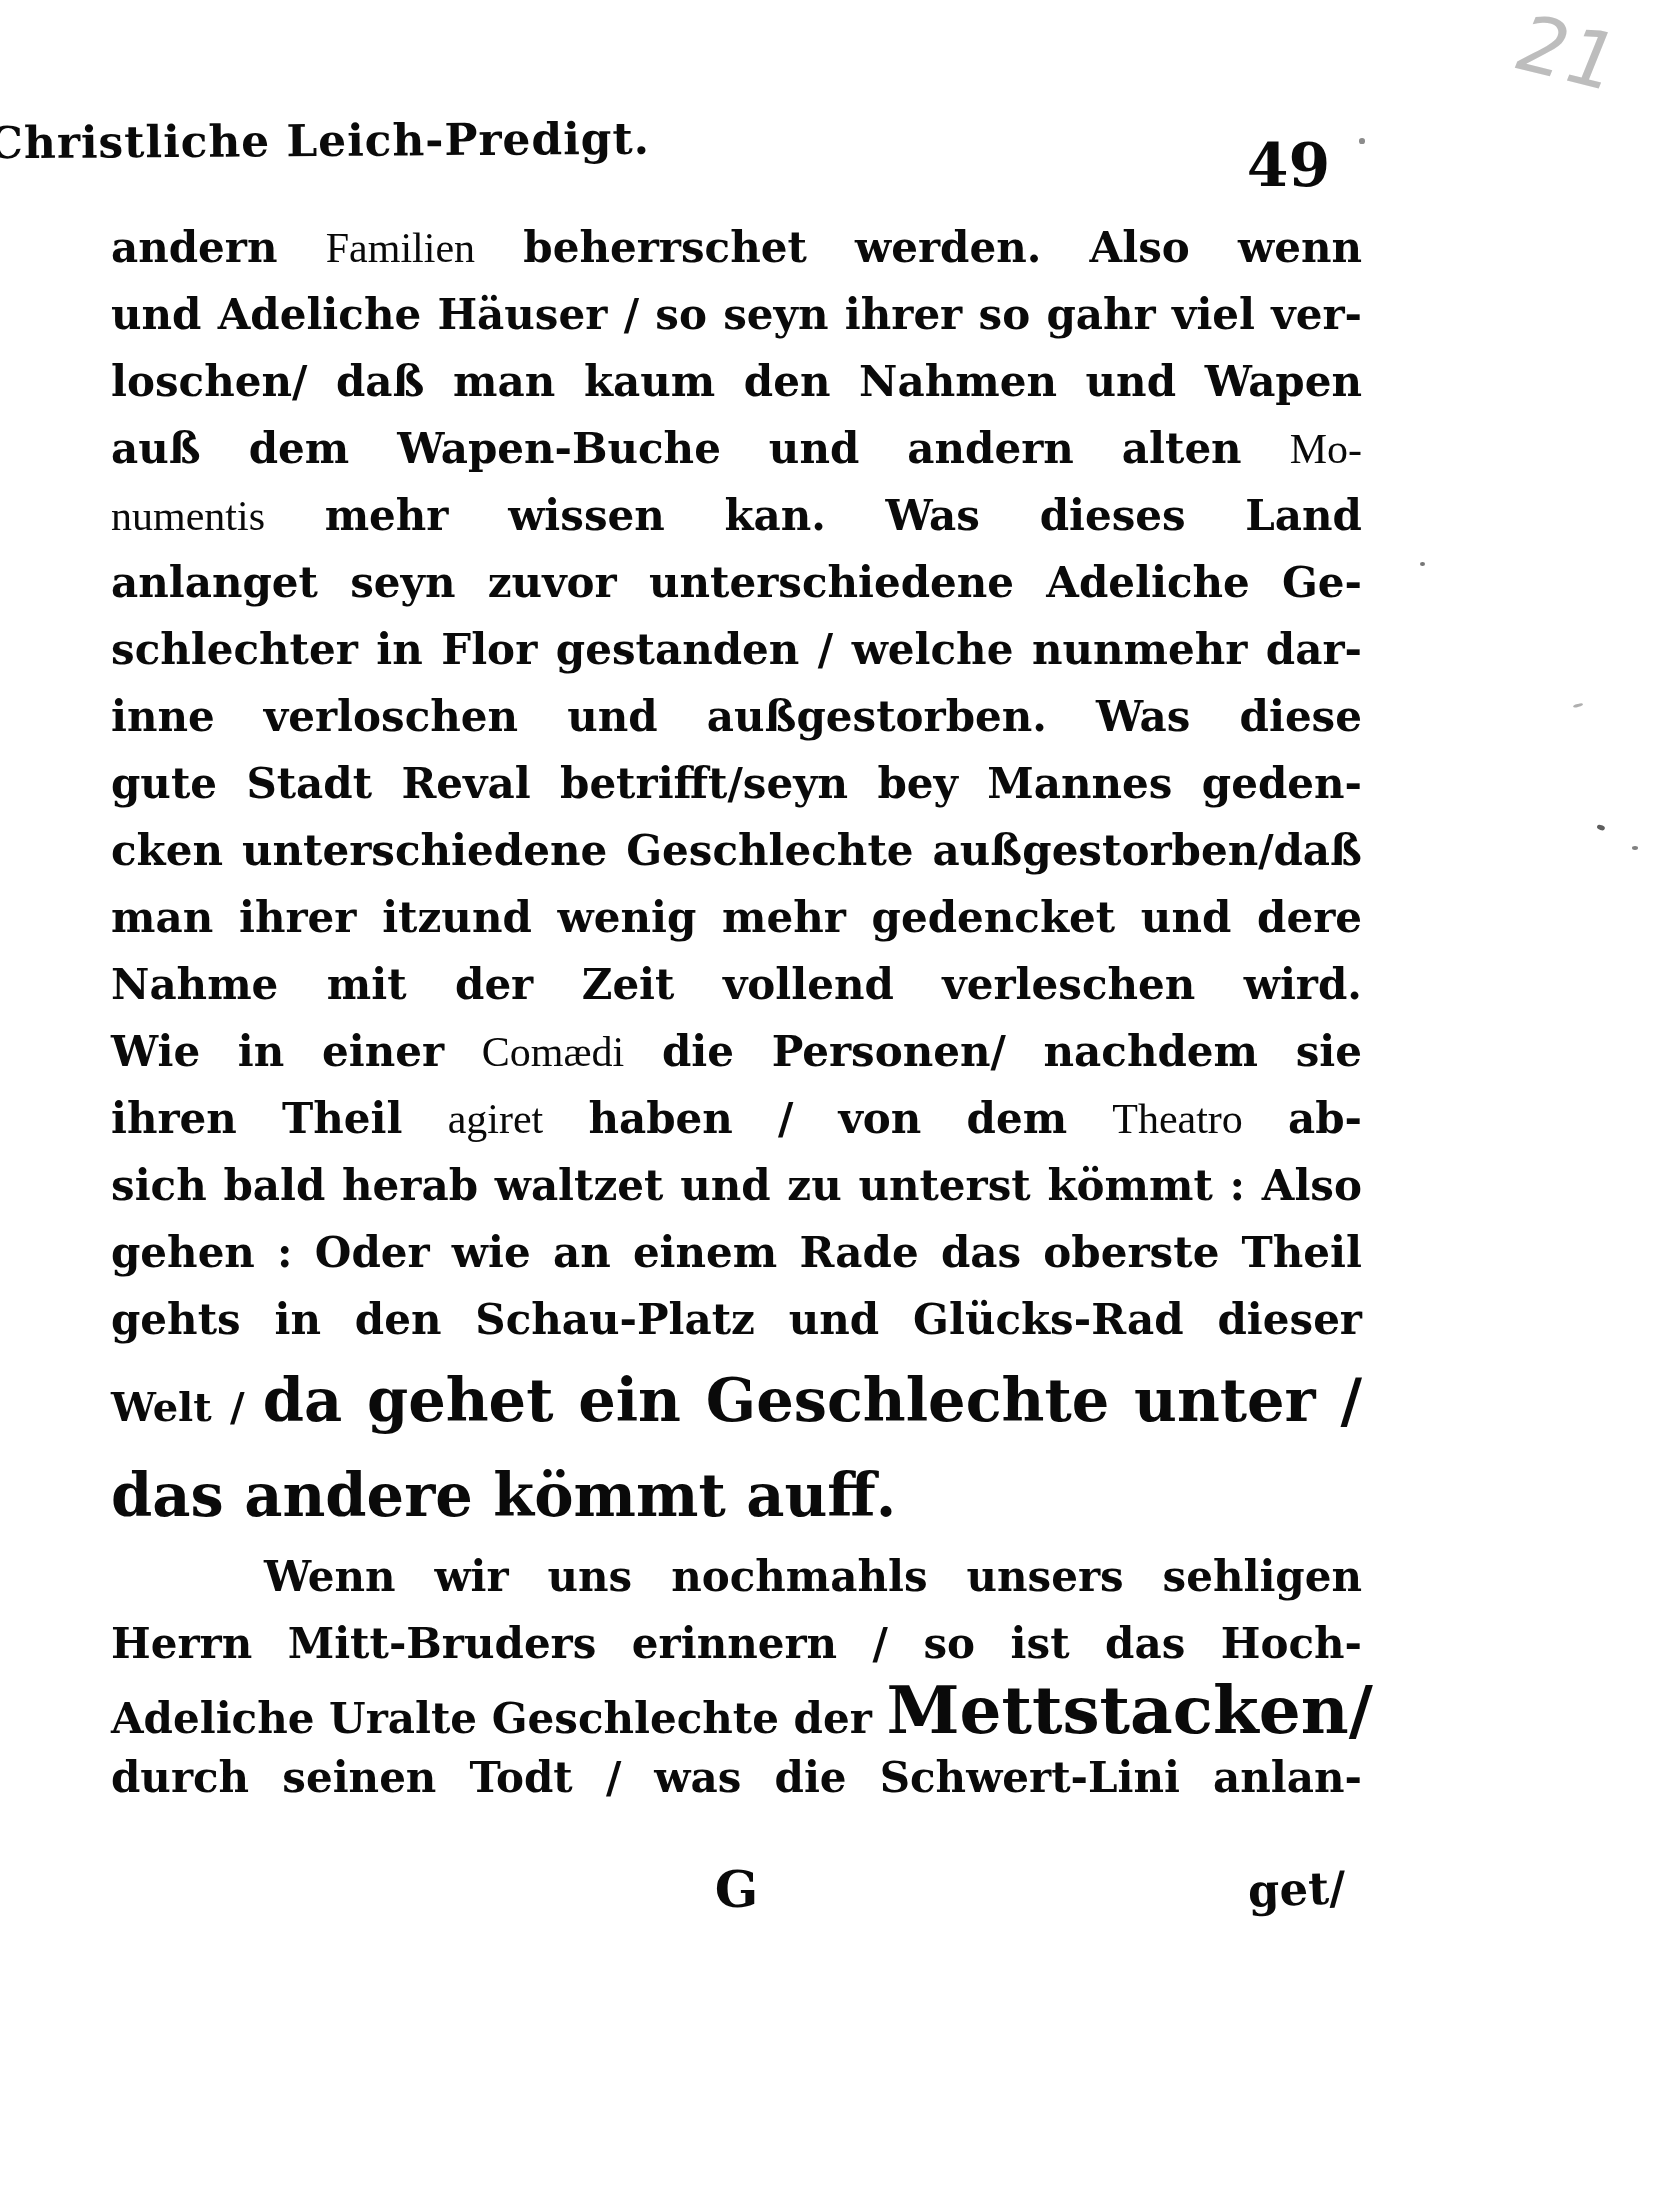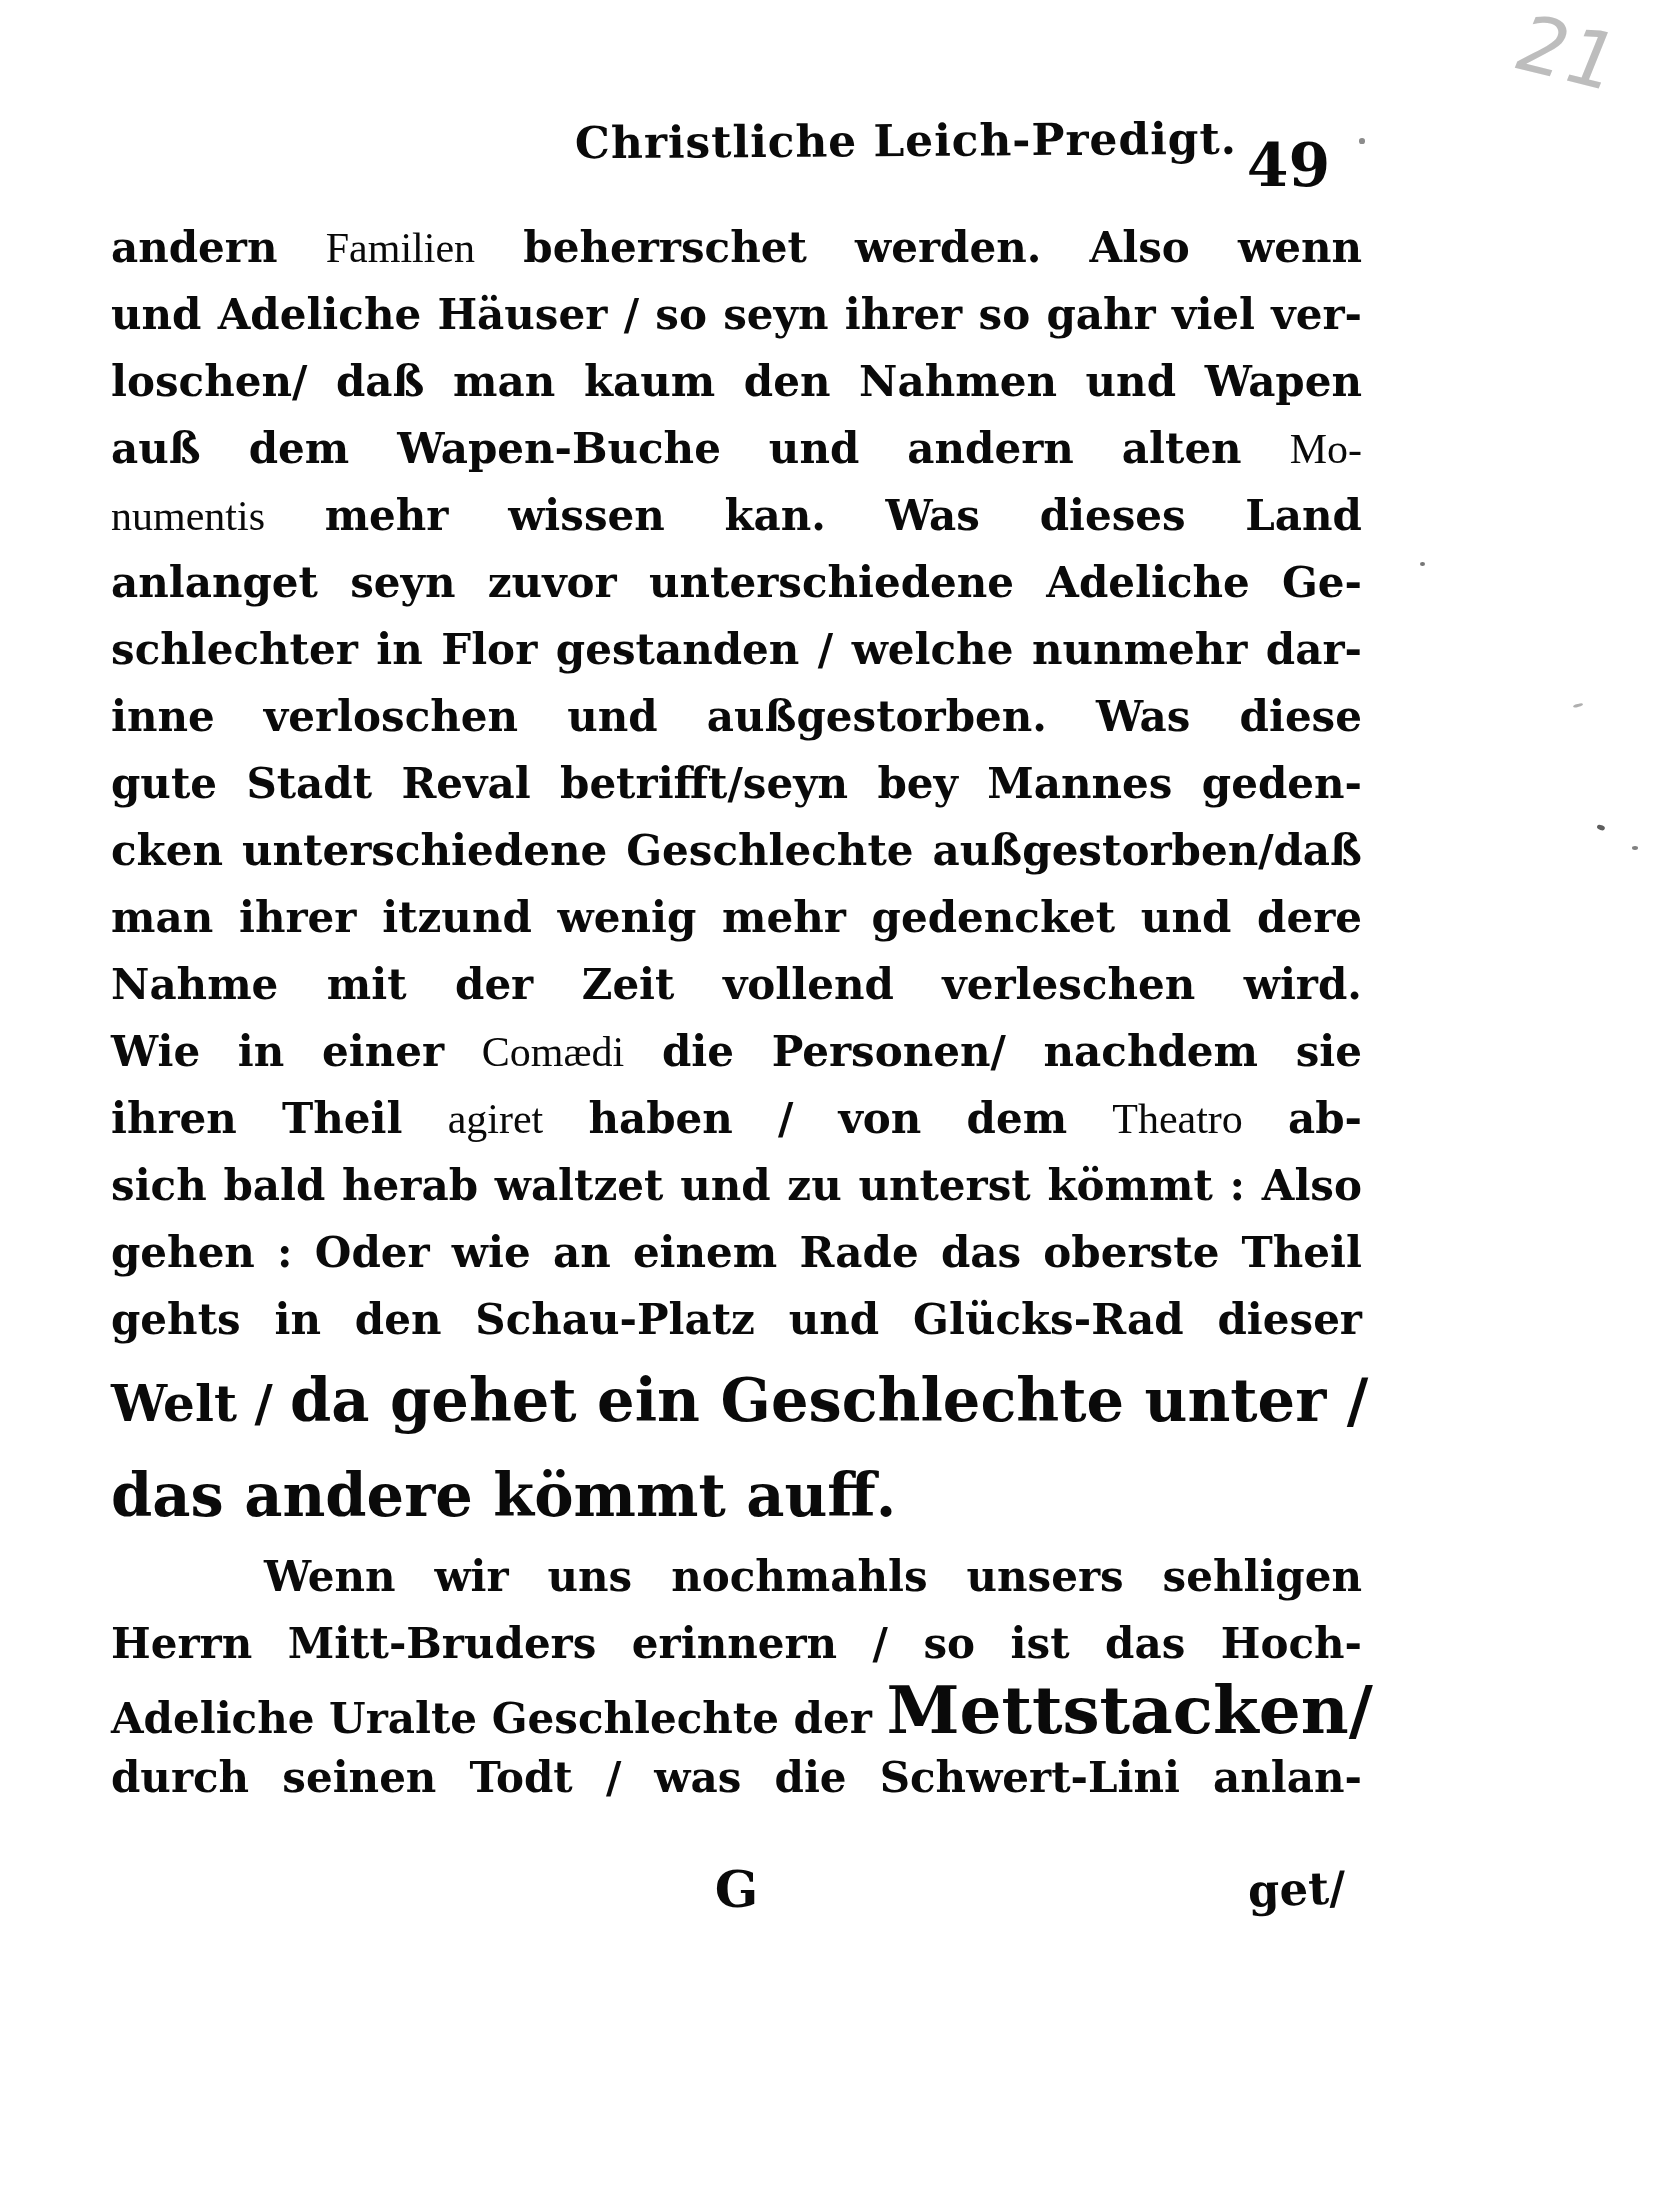--- a/index.html
+++ b/index.html
@@ -7,21 +7,21 @@
     position:relative;
     width:1666px;height:2211px;
     background:#ffffff;
     overflow:hidden;
     color:#0a0a0a;
     font-family:"DejaVu Serif", serif;
   }
   
   .header{
     position:absolute;top:115px;left:87px;width:1249px;height:76px;
-    text-align:right;
+    text-align:left;
   }
   .htitle{
     display:inline-block;
     transform:translateX(-99px) rotate(-0.4deg);
     font-size:44px;font-weight:700;letter-spacing:0.9px;
   }
   .pagenum{
     position:absolute;right:5.7px;top:15px;
     font-size:60px;font-weight:700;
   }
@@ -41,21 +41,21 @@
     height:67px;line-height:67px;
     font-size:42px;font-weight:700;
     text-align:justify;text-align-last:justify;
     letter-spacing:0px;
     white-space:nowrap;
   }
   .line.left{text-align:right;text-align-last:left;}
   .line.indent{text-indent:153px;}
   .line.xl{height:95px;line-height:95px;font-size:59px;}
   .line .ant{font-family:"Liberation Serif", serif;font-weight:400;}
-  .line .sm{font-size:50px;}
+  .line .sm{font-size:40px;}
   .line .big{font-size:66px;}
   
   .sigrow{
     position:relative;height:85px;margin-top:36px;
     font-size:51px;font-weight:700;line-height:85px;
   }
   .sigmark{
     position:absolute;left:50%;transform:translateX(-50%);
   }
   .catchword{

